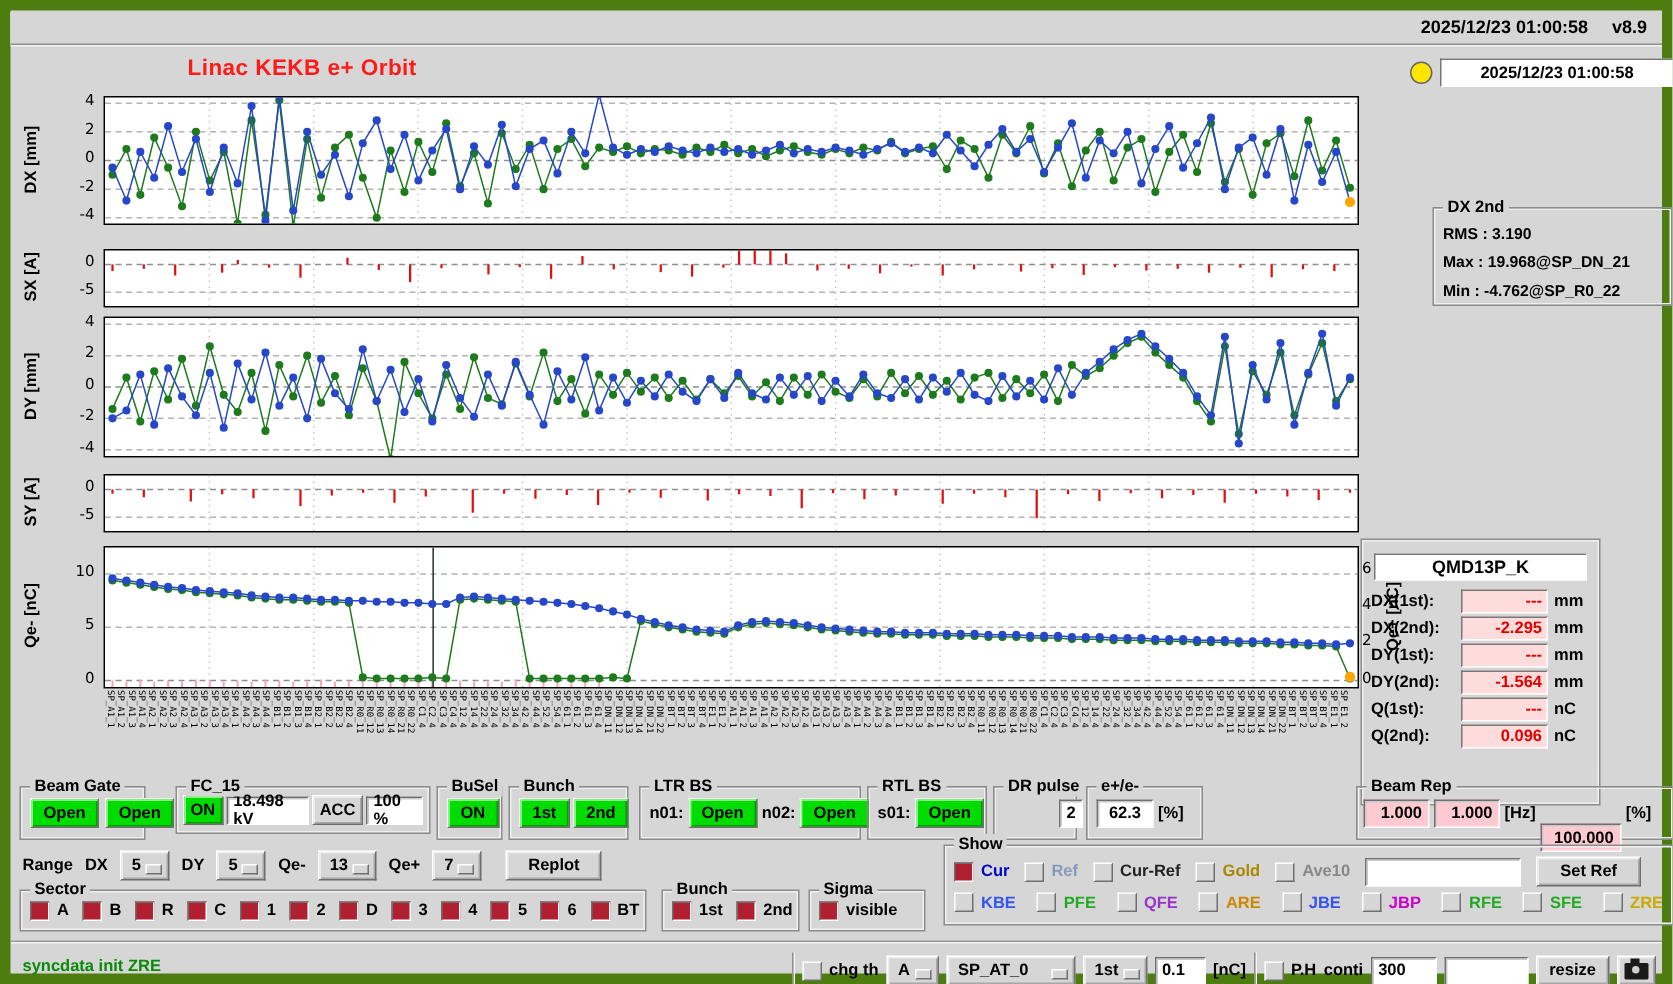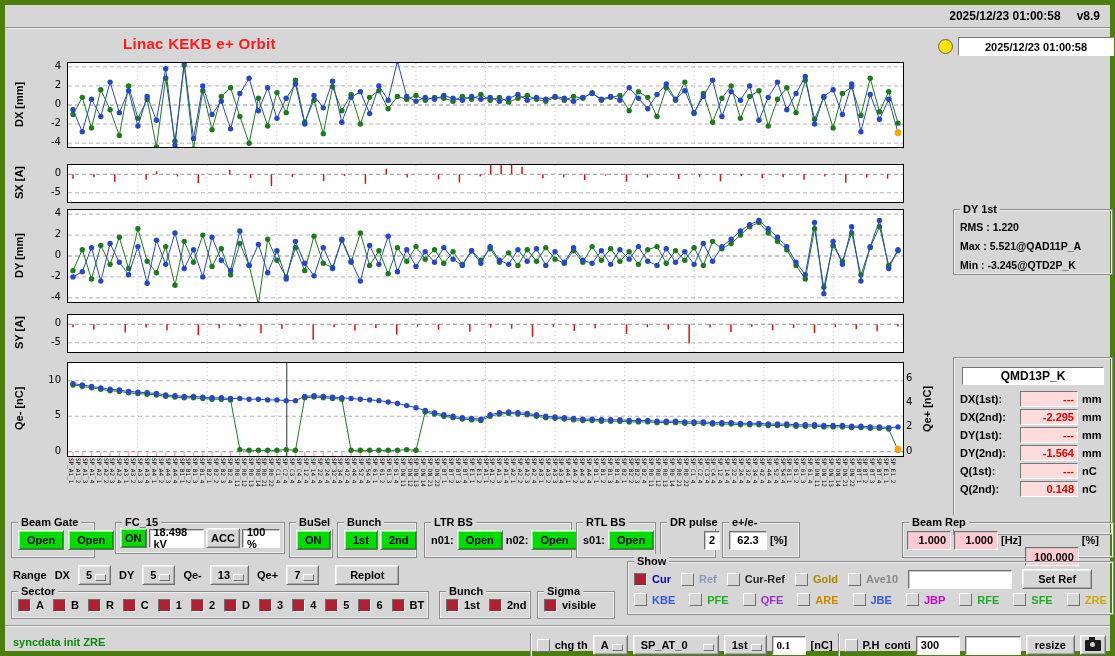--- a/index.html
+++ b/index.html
@@ -1,33 +1,33 @@
 <!DOCTYPE html>
 <html><head>
 <meta charset="utf-8">
 <style>
   html,body{margin:0;padding:0;background:#d6d6d6;}
   body{width:1115px;height:656px;overflow:hidden;font-family:"Liberation Sans",sans-serif;}
-  #root{position:relative;width:1115px;height:656px;box-sizing:border-box;border:5px solid #4d7c0f;background:#d6d6d6;}
+  #root{position:relative;width:1115px;height:656px;box-sizing:border-box;border:7px solid #4d7c0f;background:#d6d6d6;}
   #topbar{position:absolute;top:0;left:0;right:0;height:22px;display:flex;justify-content:flex-end;align-items:center;gap:16px;padding-right:10px;font-weight:bold;font-size:12px;border-bottom:1px solid #8f8f8f;box-shadow:0 1px 0 #f4f4f4;}
   #main-title{position:absolute;left:118px;top:30px;color:#ff1a1a;font-weight:bold;font-size:15px;letter-spacing:.3px;}
   .plot{position:absolute;left:62px;width:835px;background:#fff;border:1px solid #000;}
   .plot svg{display:block;}
   .ytick{position:absolute;width:26px;text-align:right;font-size:10px;font-family:"DejaVu Sans",sans-serif;color:#000;}
   .ytick.right{width:20px;text-align:left;}
   .ylab{position:absolute;writing-mode:vertical-rl;transform:rotate(180deg);font-size:11px;font-weight:bold;display:flex;align-items:center;justify-content:center;width:16px;white-space:nowrap;}
   #xlabels{position:absolute;left:62px;top:452px;width:835px;height:54px;overflow:hidden;}
   .xlab{position:absolute;top:1px;writing-mode:vertical-rl;font-family:"DejaVu Sans Mono",monospace;font-size:6px;line-height:7px;color:#000;}
   #indicator{position:absolute;left:933px;top:34px;width:13px;height:13px;border-radius:50%;background:#ffe400;border:1px solid #666;}
   #timebox{position:absolute;left:953px;top:32px;width:154px;height:17px;background:#fff;border:1px solid;border-color:#777 #fff #fff #777;font-weight:bold;font-size:11px;display:flex;align-items:center;justify-content:center;}
   .frame{position:absolute;border:1px solid #8c8c8c;box-shadow:inset 0 0 0 1px #efefef;box-sizing:border-box;}
   .frame-label{position:absolute;top:-8px;left:6px;background:#d6d6d6;padding:0 3px;font-size:11px;font-weight:bold;line-height:14px;white-space:nowrap;}
   .stat-frame{left:948px;width:160px;height:66px;}
   .stat-rows{padding:8px 6px 0;font-size:10.5px;font-weight:bold;line-height:19px;white-space:nowrap;}
-  #monitor{left:948px;top:352px;width:160px;height:178px;}
+  #monitor{left:900px;top:352px;width:160px;height:178px;}
   .mon-title{margin:9px 8px 5px;background:#fff;border:1px solid;border-color:#777 #fff #fff #777;text-align:center;font-weight:bold;font-size:12px;padding:1px 0;}
   .mon-row{display:flex;align-items:center;gap:4px;padding:1px 6px;font-size:11px;font-weight:bold;}
   .mon-row .lab{width:56px;}
   .valbox{width:50px;text-align:right;padding:1px 3px;background:#ffdcdc;border:1px solid;border-color:#777 #fff #fff #777;color:#e00000;font-weight:bold;font-size:11px;}
   .unit{width:22px;}
   .btn{display:inline-flex;align-items:center;justify-content:center;background:#d6d6d6;border:1px solid;border-color:#fff #6f6f6f #6f6f6f #fff;box-shadow:inset 1px 1px 0 #ececec,inset -1px -1px 0 #a8a8a8;font-family:"Liberation Sans",sans-serif;font-weight:bold;font-size:11px;padding:2px 8px;height:20px;box-sizing:border-box;cursor:default;}
   .btn.green{background:#00dc00;box-shadow:inset 1px 1px 0 #7dff7d,inset -1px -1px 0 #00a000;}
   .entry{background:#fff;border:1px solid;border-color:#6f6f6f #fff #fff #6f6f6f;box-shadow:inset 1px 1px 0 #c9c9c9;font:bold 11px "Liberation Sans",sans-serif;padding:1px 4px;height:19px;box-sizing:border-box;display:inline-flex;align-items:center;}
   input.entry{outline:none;}
   .pink{background:#ffc9d2;justify-content:flex-end;text-align:right;}
@@ -973,21 +973,21 @@
           <span class="valbox">-1.564</span>
           <span class="unit">mm</span>
         </div>
         <div class="mon-row">
           <span class="lab">Q(1st):</span>
           <span class="valbox">---</span>
           <span class="unit">nC</span>
         </div>
         <div class="mon-row">
           <span class="lab">Q(2nd):</span>
-          <span class="valbox">0.148</span>
+          <span class="valbox">0.096</span>
           <span class="unit">nC</span>
         </div>
       </div>
   </div>
 
   <div class="frame" style="left:6px;top:517px;width:84px;height:36px;">
     <span class="frame-label">Beam Gate</span>
     <div class="hrow">
       <button class="btn green">Open</button>
       <button class="btn green">Open</button>
@@ -1247,43 +1247,43 @@
           <span class="dd-ind"></span>
         </span>
       <span class="dd" style="width:86px;">
           <span>SP_AT_0</span>
           <span class="dd-ind"></span>
         </span>
       <span class="dd">
           <span>1st</span>
           <span class="dd-ind"></span>
         </span>
-      <input class="entry" style="width: 34px; font-family: Liberation Serif, serif;" value="0.1">
+      <input class="entry" style="width: 34px;" value="0.1">
       <span class="small-label">[nC]</span>
       <span class="vsep"></span>
       <span class="cb">
           <span class="cbox"></span>
           <span>P.H</span>
         </span>
       <span class="small-label">conti</span>
       <input class="entry" style="width: 44px;" value="300">
       <input class="entry" style="width: 56px;">
       <button class="btn">resize</button>
       <button class="btn" style="width:26px;padding:2px;">
           <span class="cam"></span>
         </button>
     </div>
   </div>
 
-    <div class="frame stat-frame" style="top: 204px;">
-      <span class="frame-label">DY 1st</span>
+    <div class="frame stat-frame" style="top: 131px;">
+      <span class="frame-label">DX 2nd</span>
       <div class="stat-rows">
-        <div>RMS : 1.220</div>
-        <div>Max : 5.521@QAD11P_A</div>
-        <div>Min : -3.245@QTD2P_K</div>
+        <div>RMS : 3.190</div>
+        <div>Max : 19.968@SP_DN_21</div>
+        <div>Min : -4.762@SP_R0_22</div>
       </div>
     </div>
     <span class="ytick" style="left: 30px; top: 54.8182px;">4</span>
     <span class="ytick" style="left: 30px; top: 73.9091px;">2</span>
     <span class="ytick" style="left: 30px; top: 93px;">0</span>
     <span class="ytick" style="left: 30px; top: 112.091px;">-2</span>
     <span class="ytick" style="left: 30px; top: 131.182px;">-4</span>
     <span class="ytick" style="left: 30px; top: 162.25px;">0</span>
     <span class="ytick" style="left: 30px; top: 180.75px;">-5</span>
     <span class="ytick" style="left: 30px; top: 202.182px;">4</span>

